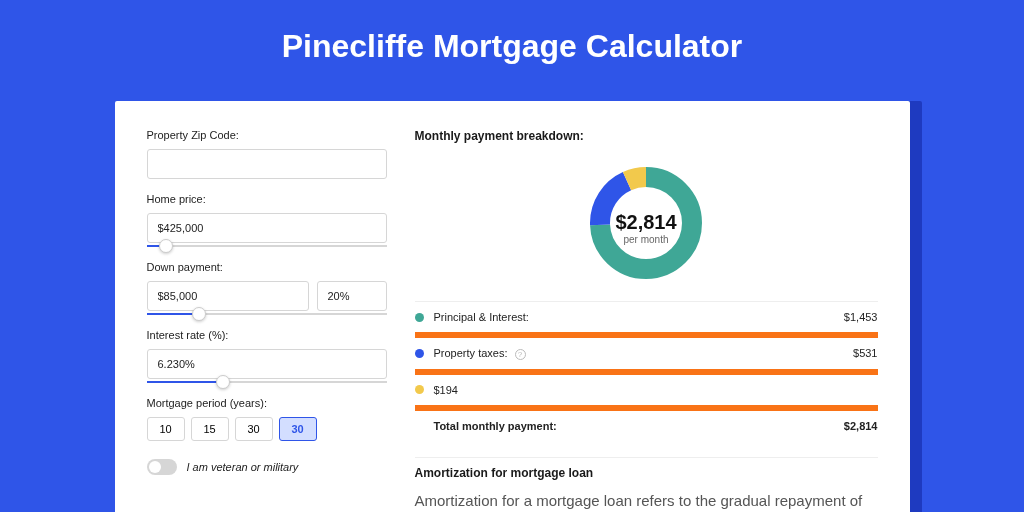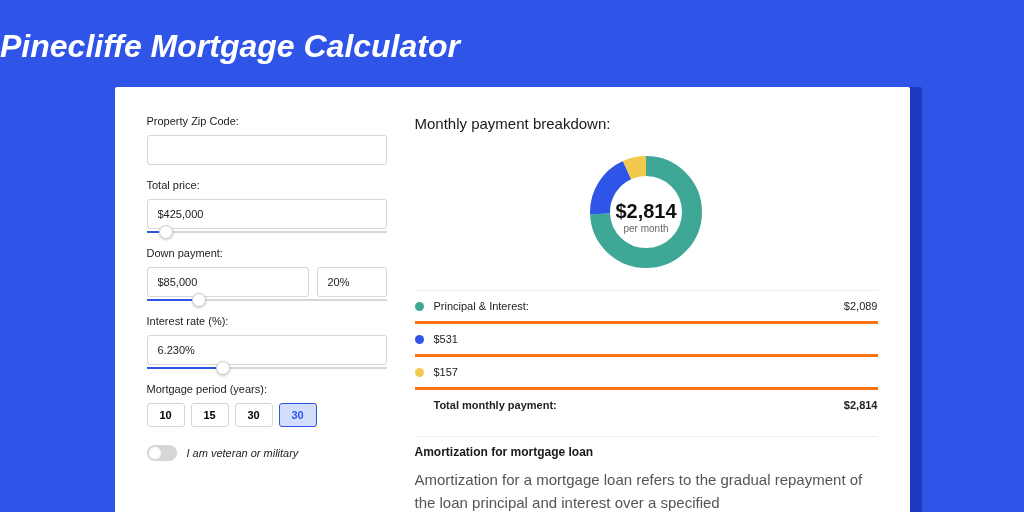--- a/index.html
+++ b/index.html
@@ -1,43 +1,43 @@
 <!DOCTYPE html>
 <html><head>
 <meta charset="utf-8">
 <style>
 * { box-sizing: border-box; margin: 0; padding: 0; }
 body { font-family: Arial, Helvetica, sans-serif; background: #2f55e8; width: 1024px; height: 512px; overflow: hidden; }
-.page-title { color: #fff; font-size: 32px; font-weight: 700; padding: 28px 0 22px; font-style: italic; }
+.page-title { color: #fff; text-align: center; font-size: 32px; font-weight: 700; padding: 28px 0 36px; }
 .card { background: #fff; width: 795px; margin: 0 auto; padding: 28px 32px 0; display: flex; gap: 28px; box-shadow: 12px 0 0 #1e3ac0; border-radius: 2px; justify-content: center; }
 .left { width: 240px; flex-shrink: 0; }
 .right { flex: 1; }
 .field-label { font-size: 11px; color: #222; margin-bottom: 8px; }
 .text-input { width: 100%; height: 30px; border: 1px solid #d6d6d6; border-radius: 3px; padding: 8px 10px; font-size: 11px; color: #222; background: #fff; }
 .field { margin-bottom: 14px; }
 .slider-track { position: relative; height: 2px; background: #d6d6d6; margin-top: 2px; }
 .slider-fill { position: absolute; left: 0; top: 0; height: 2px; background: #2f55e8; }
 .slider-thumb { position: absolute; top: -6px; width: 14px; height: 14px; background: #fff; border: 1px solid #ccc; border-radius: 50%; box-shadow: 0 1px 3px rgba(0,0,0,0.2); transform: translateX(-50%); }
 .dp-row { display: flex; gap: 8px; }
 .dp-row .text-input:first-child { flex: 1; }
 .dp-row .text-input:last-child { width: 70px; }
 .period-row { display: flex; gap: 6px; }
-.period-btn { width: 38px; height: 24px; border: 1px solid #d6d6d6; background: #fff; border-radius: 3px; font-size: 11px; cursor: pointer; font-weight: bold; }
+.period-btn { width: 38px; height: 24px; border: 1px solid #d6d6d6; background: #fff; border-radius: 3px; font-size: 11px; cursor: pointer; }
 .period-btn.active { background: #d3deff; border-color: #2f55e8; color: #2f55e8; font-weight: 600; }
 .toggle-row { display: flex; align-items: center; gap: 10px; margin-top: 18px; }
 .toggle { width: 30px; height: 16px; background: #d6d6d6; border-radius: 10px; position: relative; }
 .toggle::after { content: ''; position: absolute; left: 2px; top: 2px; width: 12px; height: 12px; background: #fff; border-radius: 50%; }
 .toggle-label { font-size: 11px; color: #222; font-style: italic; }
-.section-title { font-size: 15px; font-weight: 400; color: #1a1a1a; margin-bottom: 14px; }
+.section-title { font-size: 12px; font-weight: 700; color: #1a1a1a; margin-bottom: 14px; }
 .donut-wrap { display: flex; justify-content: center; padding: 6px 0 18px; position: relative; }
 .donut-center { position: absolute; top: 50%; left: 50%; transform: translate(-50%, -54%); text-align: center; }
 .donut-amount { font-size: 20px; font-weight: 700; color: #111; }
 .donut-sub { font-size: 10px; color: #666; }
 .legend { border-top: 1px solid #eee; }
-.legend-row { display: flex; align-items: center; padding: 9px 0; border-bottom: 3px solid #f97316; }
+.legend-row { display: flex; align-items: center; padding: 9px 0; border-bottom: 6px solid #f97316; }
 .legend-row:last-child { border-bottom: none; }
 .legend-dot { width: 9px; height: 9px; border-radius: 50%; margin-right: 10px; flex-shrink: 0; }
 .legend-label { font-size: 11px; color: #222; flex: 1; }
 .legend-value { font-size: 11px; color: #222; }
 .legend-row.total .legend-label, .legend-row.total .legend-value { font-weight: 700; }
 .info-icon { display: inline-block; width: 11px; height: 11px; border: 1px solid #bbb; border-radius: 50%; font-size: 8px; line-height: 10px; text-align: center; color: #bbb; margin-left: 4px; vertical-align: middle; }
 .amort-box { margin-top: 16px; border-top: 1px solid #eee; padding-top: 8px; }
 .amort-title { font-size: 12px; font-weight: 700; color: #1a1a1a; margin-bottom: 10px; }
 .amort-text { font-size: 15px; color: #555; line-height: 1.5; }
 </style>
@@ -48,21 +48,21 @@
 
 <div class="card">
   <div class="left">
 
     <div class="field">
       <div class="field-label">Property Zip Code:</div>
       <input class="text-input" value="" style="">
     </div>
 
     <div class="field">
-      <div class="field-label">Total price:</div>
+      <div class="field-label">Home price:</div>
       <input class="text-input" value="$425,000" style="">
       <div class="slider-track">
         <div class="slider-fill" style="width:8%"></div>
         <div class="slider-thumb" style="left:8%"></div>
       </div>
     </div>
 
     <div class="field">
       <div class="field-label">Down payment:</div>
       <div class="dp-row">
@@ -112,29 +112,33 @@
       <div class="donut-center">
         <div class="donut-amount">$2,814</div>
         <div class="donut-sub">per month</div>
       </div>
     </div>
 
     <div class="legend">
       <div class="legend-row">
         <span class="legend-dot" style="background:#3fa796"></span>
         <span class="legend-label">Principal &amp; Interest:</span>
-        <span class="legend-value">$2,089</span>
+        <span class="legend-value">$1,453</span>
       </div>
       <div class="legend-row">
         <span class="legend-dot" style="background:#2f55e8"></span>
+        <span class="legend-label">
+          <span>Property taxes:</span>
+          <span class="info-icon">?</span>
+        </span>
         <span class="legend-value">$531</span>
       </div>
       <div class="legend-row">
         <span class="legend-dot" style="background:#f2c94c"></span>
-        <span class="legend-value">$157</span>
+        <span class="legend-value">$194</span>
       </div>
       <div class="legend-row total">
         <span style="width:19px"></span>
         <span class="legend-label">Total monthly payment:</span>
         <span class="legend-value">$2,814</span>
       </div>
     </div>
 
     <div class="amort-box">
       <div class="amort-title">Amortization for mortgage loan</div>

